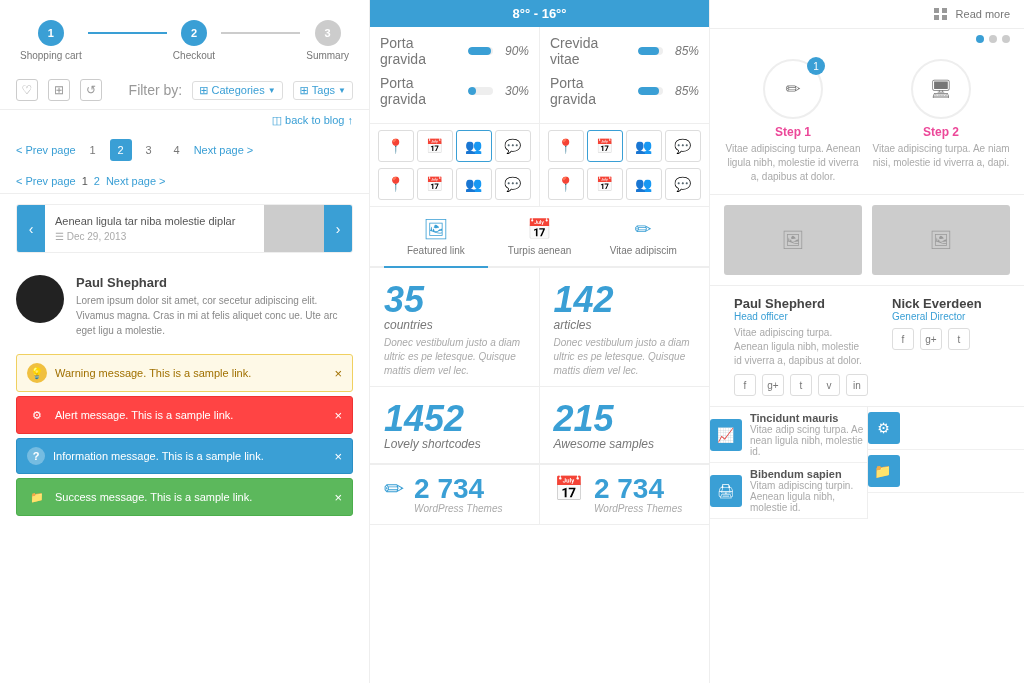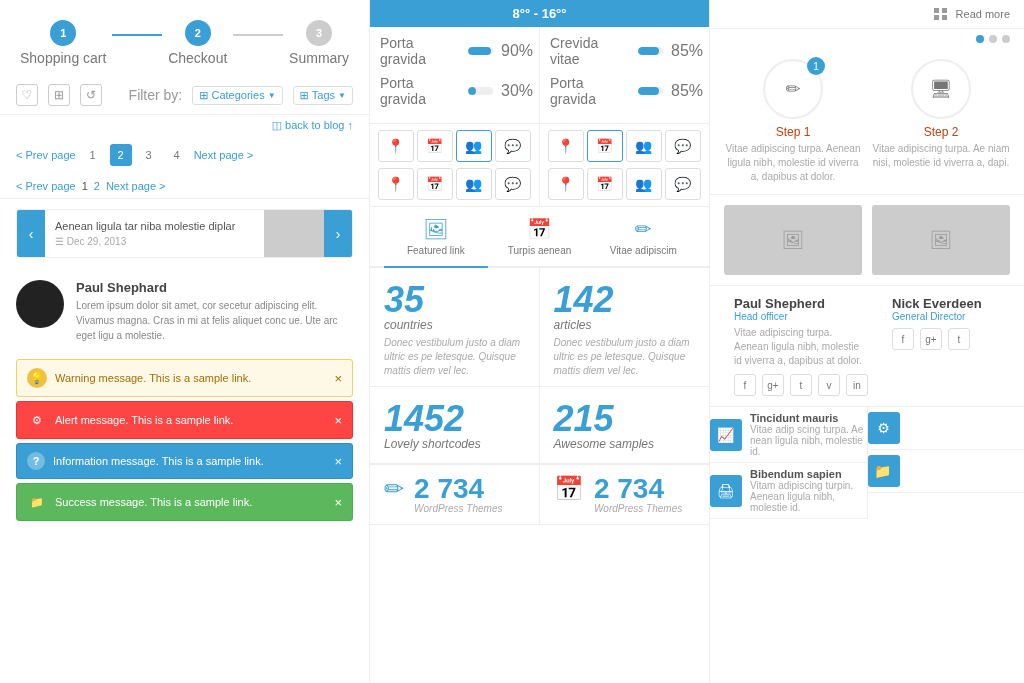--- a/index.html
+++ b/index.html
@@ -8,21 +8,21 @@
 
     
     .left-panel { width: 370px; min-width: 370px; background: #fff; border-right: 1px solid #eee; overflow: hidden; }
 
     
     .stepper { padding: 20px 20px 10px; background: #fff; }
     .stepper-row { display: flex; align-items: center; justify-content: space-between; }
     .step-item { display: flex; flex-direction: column; align-items: center; }
     .step-circle { width: 26px; height: 26px; border-radius: 50%; background: #3a9fd5; color: #fff; font-size: 11px; display: flex; align-items: center; justify-content: center; font-weight: bold; }
     .step-circle.inactive { background: #ccc; }
-    .step-label { font-size: 14px; color: #777; margin-top: 4px; }
+    .step-label { font-size: 10px; color: #777; margin-top: 4px; }
     .step-line { flex: 1; height: 2px; background: #3a9fd5; margin: 0 6px; margin-bottom: 16px; }
     .step-line.inactive { background: #ccc; }
 
     
     .toolbar { display: flex; align-items: center; padding: 8px 16px; border-bottom: 1px solid #eee; gap: 10px; }
     .toolbar-icon { width: 22px; height: 22px; border: 1px solid #ccc; border-radius: 3px; display: flex; align-items: center; justify-content: center; color: #999; font-size: 12px; cursor: pointer; }
     .toolbar-sep { flex: 1; }
     .filter-label { font-size: 14px; color: #999; }
     .filter-btn { display: flex; align-items: center; gap: 3px; font-size: 11px; color: #3a9fd5; cursor: pointer; border: 1px solid #ddd; padding: 2px 6px; border-radius: 3px; }
     .filter-btn .arrow { font-size: 8px; }
@@ -61,21 +61,21 @@
     .alert-icon { width: 20px; height: 20px; border-radius: 50%; display: flex; align-items: center; justify-content: center; font-size: 11px; flex-shrink: 0; }
     .alert-warning .alert-icon { background: #f0c040; color: #fff; }
     .alert-close { margin-left: auto; cursor: pointer; font-size: 13px; }
 
     
     .middle-panel { width: 340px; min-width: 340px; border-right: 1px solid #eee; background: #fff; overflow: hidden; }
     .progress-row { display: flex; align-items: center; margin-bottom: 8px; gap: 8px; }
     .progress-label { font-size: 14px; color: #777; width: 80px; flex-shrink: 0; }
     .progress-bar-wrap { flex: 1; height: 8px; background: #eee; border-radius: 4px; overflow: hidden; }
     .progress-bar-fill { height: 100%; background: #3a9fd5; border-radius: 4px; }
-    .progress-pct { font-size: 16px; color: #777; width: 28px; text-align: right; }
+    .progress-pct { font-size: 12px; color: #777; width: 28px; text-align: right; font-style: italic; }
     .icon-cell { border: 1px solid #ddd; border-radius: 3px; height: 32px; display: flex; align-items: center; justify-content: center; font-size: 14px; color: #888; cursor: pointer; }
     .icon-cell.active { border-color: #3a9fd5; color: #3a9fd5; }
 
     
     .tabs { display: flex; border-bottom: 2px solid #eee; padding: 0 14px; }
     .tab { flex: 1; display: flex; flex-direction: column; align-items: center; padding: 10px 5px; cursor: pointer; gap: 4px; }
     .tab-icon { font-size: 20px; color: #3a9fd5; }
     .tab-label { font-size: 10px; color: #777; }
     .tab.active-tab { border-bottom: 2px solid #3a9fd5; margin-bottom: -2px; }
 
@@ -97,21 +97,21 @@
 
     
     .read-more-header { display: flex; align-items: center; justify-content: flex-end; padding: 8px 14px; border-bottom: 1px solid #eee; gap: 8px; }
     .read-more-link { font-size: 11px; color: #777; }
 
     
     .steps-section { display: flex; padding: 10px 14px; gap: 10px; border-bottom: 1px solid #eee; }
     .step-card { flex: 1; display: flex; flex-direction: column; align-items: center; }
     .step-circle-lg { width: 60px; height: 60px; border-radius: 50%; border: 2px solid #eee; display: flex; align-items: center; justify-content: center; position: relative; margin-bottom: 6px; }
     .step-badge { position: absolute; top: -4px; right: -4px; width: 18px; height: 18px; border-radius: 50%; background: #3a9fd5; color: #fff; font-size: 10px; display: flex; align-items: center; justify-content: center; }
-    .step-card-title { font-size: 12px; font-weight: normal; color: #c2410c; text-align: left; }
+    .step-card-title { font-size: 12px; font-weight: bold; color: #ec4899; text-align: left; }
     .step-card-desc { font-size: 10px; color: #aaa; text-align: center; line-height: 1.4; margin-top: 3px; }
 
     
     .cards-row { display: flex; gap: 10px; padding: 10px 14px; border-bottom: 1px solid #eee; }
     .img-card { flex: 1; background: #ccc; height: 70px; border-radius: 3px; display: flex; align-items: center; justify-content: center; color: #999; font-size: 18px; }
 
     
     .profile-cards { display: flex; padding: 10px 14px; gap: 14px; border-bottom: 1px solid #eee; }
     .profile-card-r { flex: 1; margin-left: 10px; }
     .profile-card-r-name { font-size: 13px; font-weight: bold; color: #444; }

